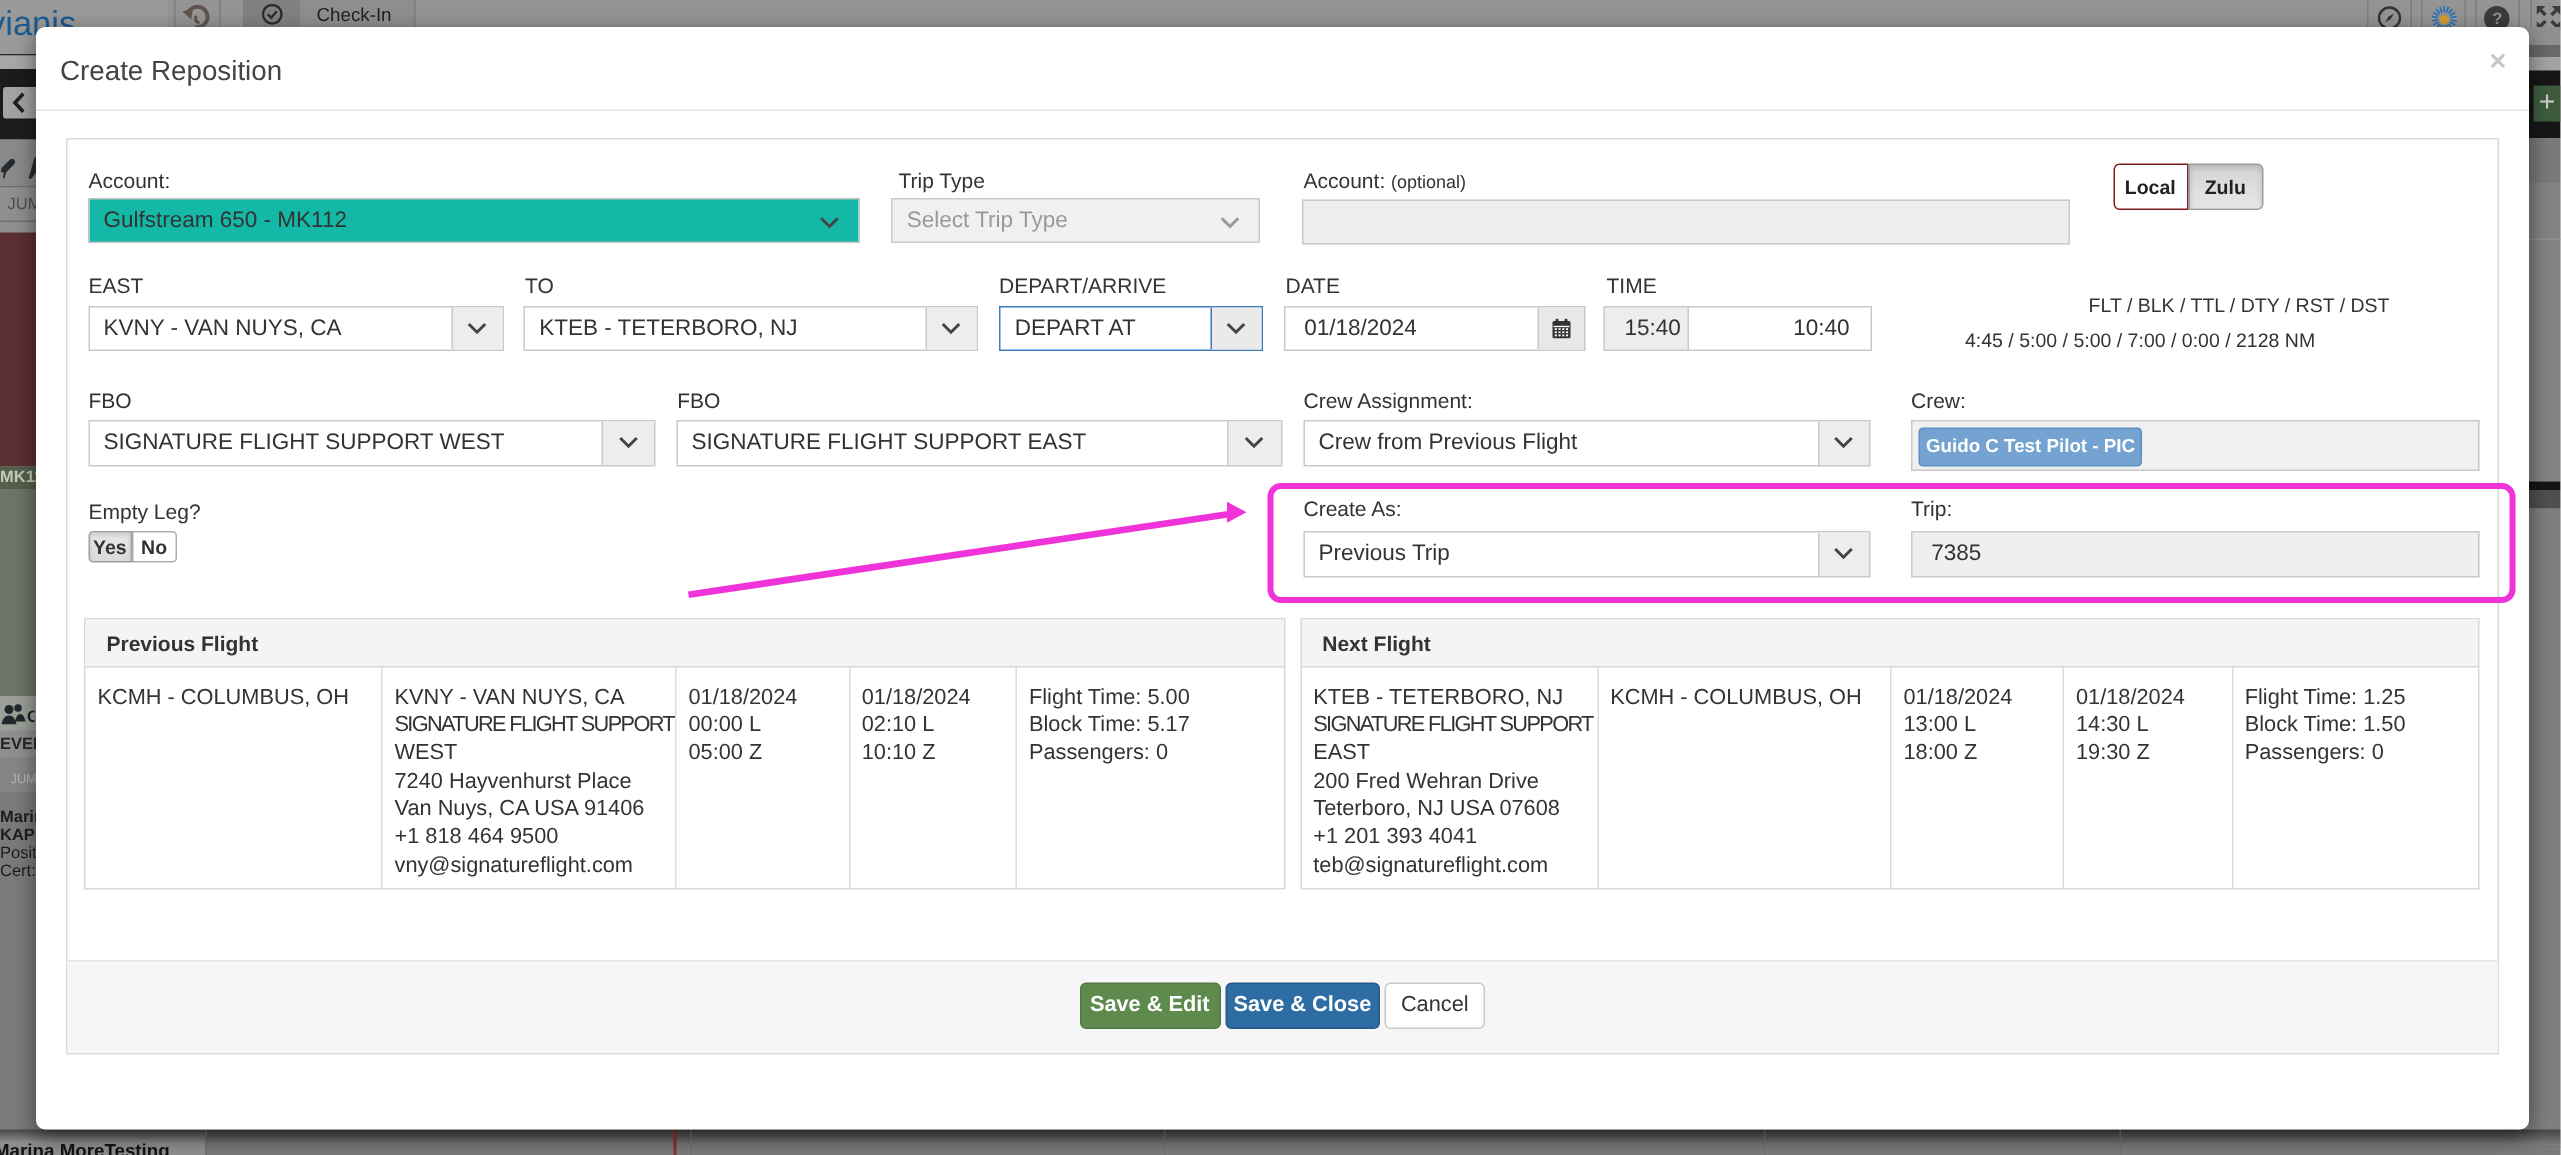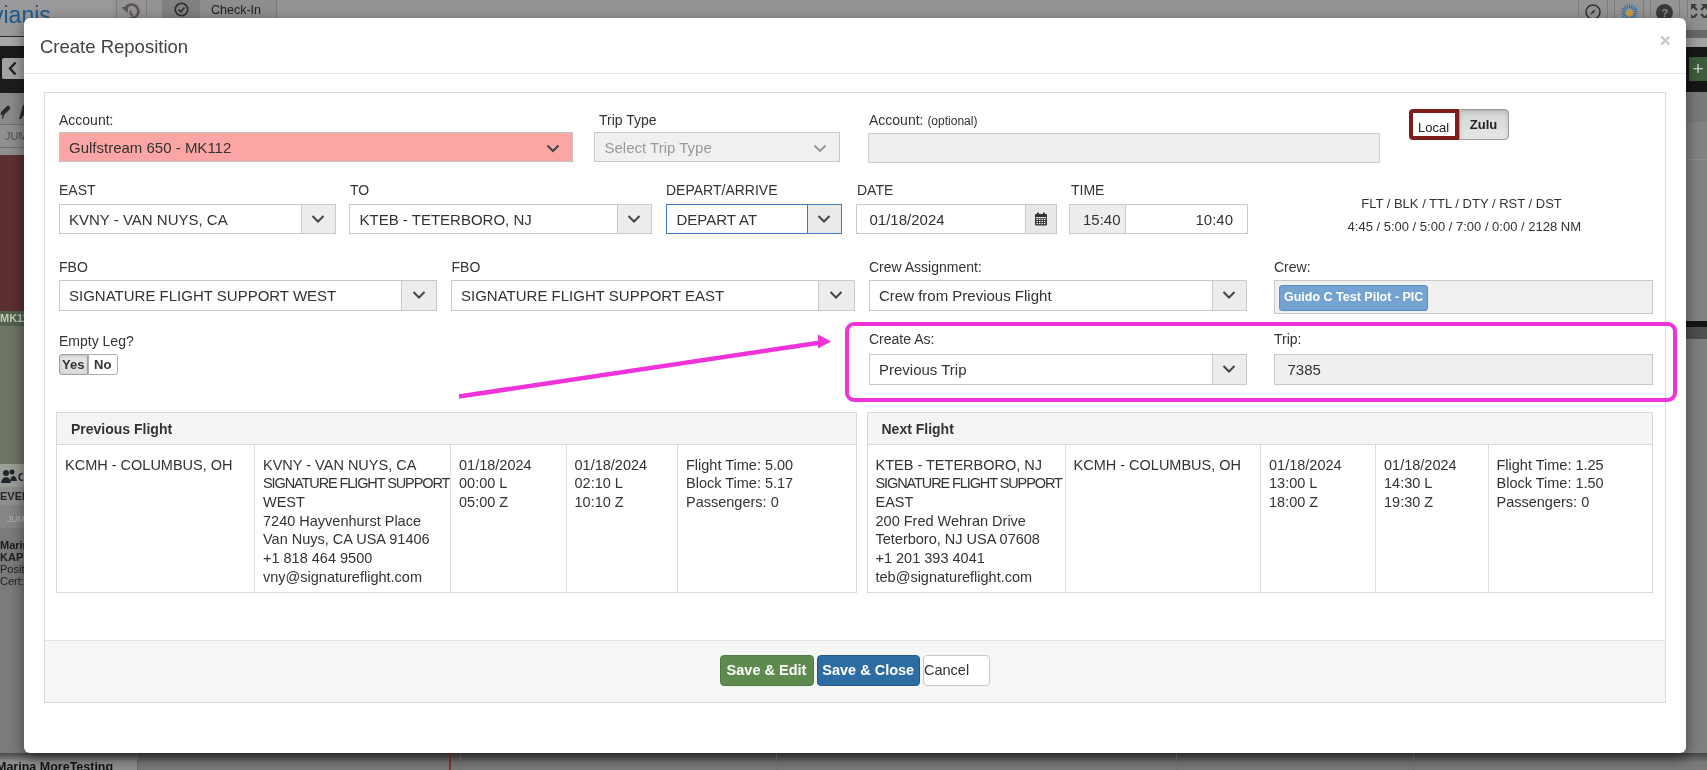--- a/index.html
+++ b/index.html
@@ -152,37 +152,37 @@
 <div class="abs" style="left:460px;top:753px;width:1px;height:17px;background:#747474"></div>
 
 <div class="abs" style="left:24px;top:17.7px;width:1662px;height:735.5px;background:#fff;border-radius:6px;box-shadow:0 5px 15px rgba(0,0,0,.5)"></div>
 <div class="abs" style="left:40px;top:35.5px;font-size:18.5px;color:#444">Create Reposition</div>
 <div class="abs" style="left:1659px;top:31.5px;font-size:15px;font-weight:bold;color:#c6c6c6">✕</div>
 <div class="abs" style="left:24px;top:73px;width:1662px;height:1px;background:#e5e5e5"></div>
 
 <div class="abs" style="left:43.5px;top:92px;width:1622px;height:611px;border:1px solid #dadada"></div>
 
 <div class="lb" style="left:59px;top:111.5px">Account:</div>
-<div class="inp" style="left:58.5px;top:131.8px;width:514.5px;height:30px;background:#fca5a5;border-color:#c3c3c3">
+<div class="inp" style="left:58.5px;top:131.8px;width:514.5px;height:30px;background:#14b8a6;border-color:#c3c3c3">
   <span class="itx">Gulfstream 650 - MK112</span>
   <svg style="position:absolute;right:12px;top:11px" width="14" height="9" viewBox="0 0 14 9">
       <path d="M1.5 1.5 L7 7 L12.5 1.5" fill="none" stroke="#444" stroke-width="2"></path>
     </svg>
 </div>
 <div class="lb" style="left:599px;top:111.5px">Trip Type</div>
 <div class="inp" style="left:594px;top:132px;width:246px;height:30px;background:#f0f0f0;border-color:#c9c9c9">
   <span class="itx" style="color:#999">Select Trip Type</span>
   <svg style="position:absolute;right:12px;top:11px" width="14" height="9" viewBox="0 0 14 9">
       <path d="M1.5 1.5 L7 7 L12.5 1.5" fill="none" stroke="#999" stroke-width="2"></path>
     </svg>
 </div>
 <div class="lb" style="left:869px;top:111.5px">Account: <span style="font-size:12px">(optional)</span></div>
 <div class="inp" style="left:868px;top:132.5px;width:512px;height:30px;background:#eee"></div>
 
-<div class="abs" style="left:1408.5px;top:109px;width:50px;height:31px;background:#fff;border:4px solid #7f1d1d;border-radius:4px 0 0 4px;text-align:center;line-height:29px;font-size:13px;font-weight:normal;color:#222">Local</div>
+<div class="abs" style="left:1408.5px;top:109px;width:50px;height:31px;background:#fff;border:1px solid #7f1d1d;border-radius:4px 0 0 4px;text-align:center;line-height:29px;font-size:13px;font-weight:bold;color:#222">Local</div>
 <div class="abs" style="left:1458.5px;top:109px;width:50px;height:31px;background:linear-gradient(#d4d4d4,#e7e7e7);border:1px solid #9c9c9c;border-radius:0 4px 4px 0;box-shadow:inset 0 2px 4px rgba(0,0,0,.15);text-align:center;line-height:29px;font-size:13px;font-weight:bold;color:#222">Zulu</div>
 
 <div class="lb" style="left:59px;top:181.5px">EAST</div>
 <div class="inp" style="left:58.5px;top:203.5px;width:277px;height:30.5px">
   <span class="itx">KVNY - VAN NUYS, CA</span>
   <div class="sseg">
       <svg class="cv" width="14" height="9" viewBox="0 0 14 9">
         <path d="M1.5 1.5 L7 7 L12.5 1.5" fill="none" stroke="#444" stroke-width="2"></path>
       </svg>
     </div>
@@ -231,22 +231,22 @@
       </svg>
   </div>
 </div>
 <div class="lb" style="left:1071px;top:181.5px">TIME</div>
 <div class="inp" style="left:1069px;top:203.5px;width:57px;height:30.5px;background:#ededed">
   <span class="itx" style="left:13px">15:40</span>
 </div>
 <div class="inp" style="left:1126px;top:203.5px;width:122px;height:30.5px;border-left:none">
   <span class="itx" style="left:auto;right:14px">10:40</span>
 </div>
-<div class="abs" style="left:1330px;top:196px;width:263px;text-align:center;font-size:13px;color:#333">FLT / BLK / TTL / DTY / RST / DST</div>
-<div class="abs" style="left:1278px;top:219px;width:303px;text-align:right;font-size:13px;color:#333">4:45 / 5:00 / 5:00 / 7:00 / 0:00 / 2128 NM</div>
+<div class="abs" style="left:1330px;top:196px;width:263px;text-align:right;font-size:13px;color:#333">FLT / BLK / TTL / DTY / RST / DST</div>
+<div class="abs" style="left:1310px;top:219px;width:303px;text-align:left;font-size:13px;color:#333">4:45 / 5:00 / 5:00 / 7:00 / 0:00 / 2128 NM</div>
 
 <div class="lb" style="left:59px;top:258.5px">FBO</div>
 <div class="inp" style="left:58.5px;top:279.7px;width:378px;height:31.5px">
   <span class="itx">SIGNATURE FLIGHT SUPPORT WEST</span>
   <div class="sseg" style="width:35px">
       <svg class="cv" width="14" height="9" viewBox="0 0 14 9">
         <path d="M1.5 1.5 L7 7 L12.5 1.5" fill="none" stroke="#444" stroke-width="2"></path>
       </svg>
     </div>
 </div>
@@ -313,13 +313,13 @@
   <div class="cell" style="left:0;width:198px">KTEB - TETERBORO, NJ<br><span style="letter-spacing:-1.1px">SIGNATURE FLIGHT SUPPORT</span><br>EAST<br>200 Fred Wehran Drive<br>Teterboro, NJ USA 07608<br>+1 201 393 4041<br>teb@signatureflight.com</div>
   <div class="cell" style="left:198px;width:195.5px">KCMH - COLUMBUS, OH</div>
   <div class="cell" style="left:393.5px;width:115px">01/18/2024<br>13:00 L<br>18:00 Z</div>
   <div class="cell" style="left:508.5px;width:112.5px">01/18/2024<br>14:30 L<br>19:30 Z</div>
   <div class="cell" style="left:621px;width:165.5px;border-right:none">Flight Time: 1.25<br>Block Time: 1.50<br>Passengers: 0</div>
 </div>
 
 <div class="abs" style="left:44.5px;top:639.5px;width:1620px;height:62.5px;background:#f6f6f6;border-top:1px solid #e3e3e3"></div>
 <div class="abs" style="left:719.5px;top:654.5px;width:94px;height:31px;background:#5f8a4e;border:1px solid #517a42;border-radius:4px;text-align:center;line-height:29px;font-size:14.5px;font-weight:600;color:#fff">Save &amp; Edit</div>
 <div class="abs" style="left:816.5px;top:654.5px;width:103.5px;height:31px;background:#2e6da4;border:1px solid #26588a;border-radius:4px;text-align:center;line-height:29px;font-size:14.5px;font-weight:600;color:#fff">Save &amp; Close</div>
-<div class="abs" style="left:923px;top:654.5px;width:67px;height:31px;background:#fff;border:1px solid #c8c8c8;border-radius:4px;line-height:29px;font-size:14.5px;color:#333">Cancel</div>
+<div class="abs" style="left:923px;top:654.5px;width:67px;height:31px;background:#fff;border:1px solid #c8c8c8;border-radius:4px;text-align:center;line-height:29px;font-size:14.5px;color:#333">Cancel</div>
 
 </body></html>

